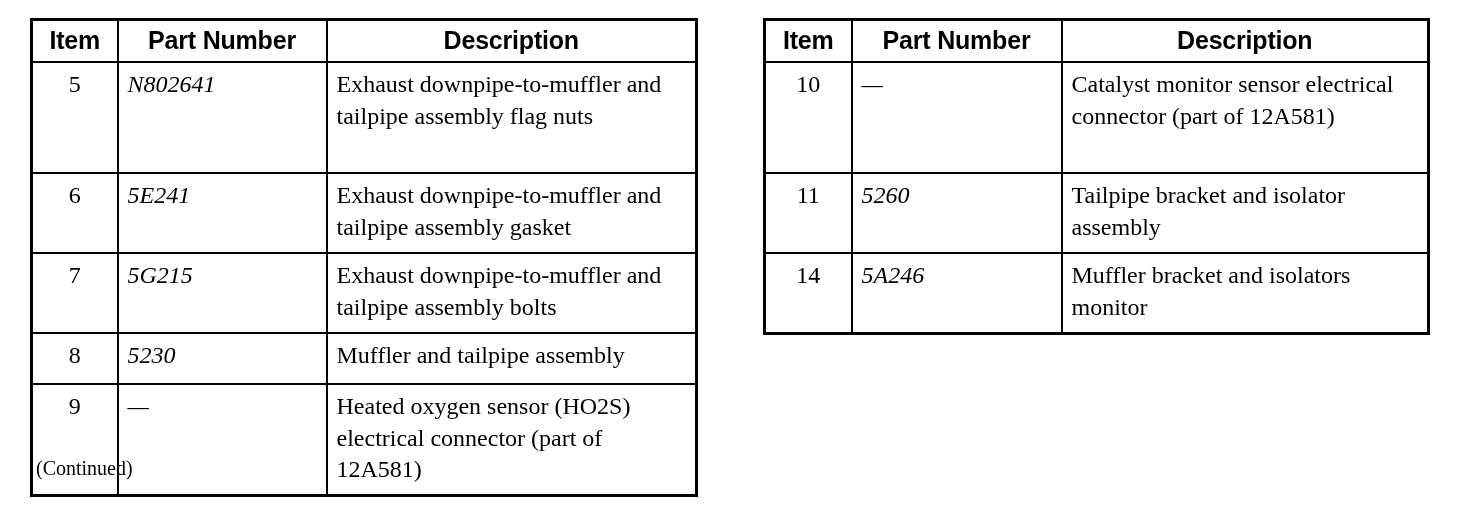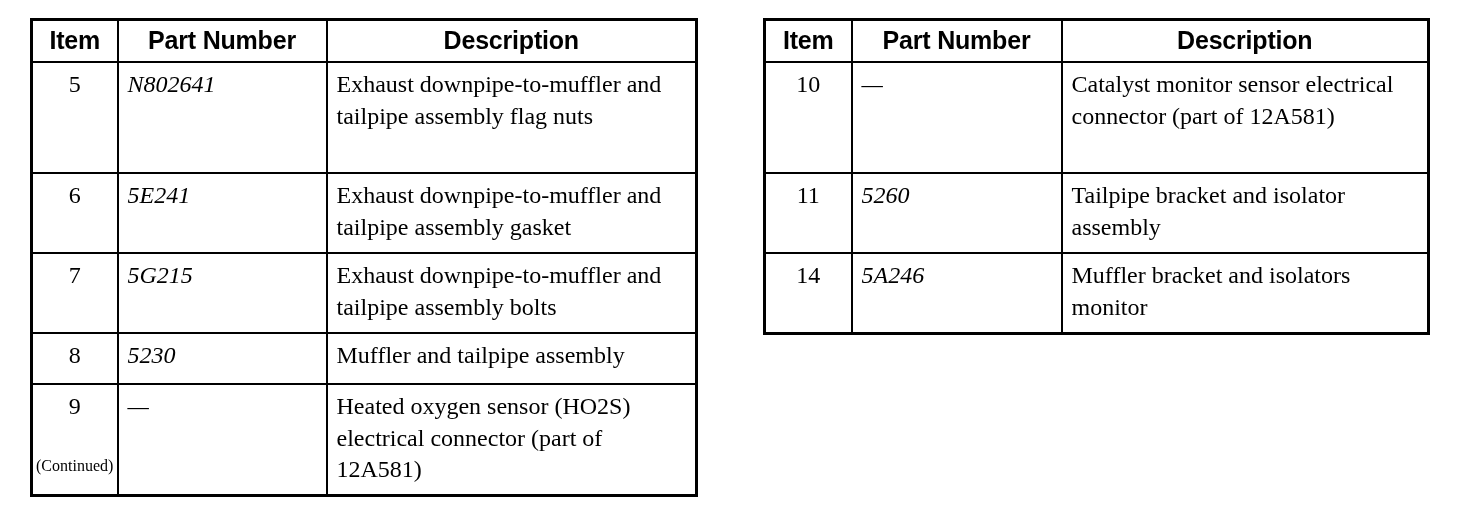--- a/index.html
+++ b/index.html
@@ -80,21 +80,21 @@
   tr.h-tall   td { height: 95px; }
   tr.h-mid    td { height: 64px; }
   tr.h-short  td { height: 35px; }
 
   
   #continued-note {
     position: absolute;
     left: 36px;
     top: 458px;
     font-family: "Liberation Serif", "DejaVu Serif", serif;
-    font-size: 16px;
+    font-size: 20px;
     line-height: 1;
     color: #000000;
     white-space: nowrap;
   }
 </style>
 </head>
 <body>
 
 <div class="page">
 

